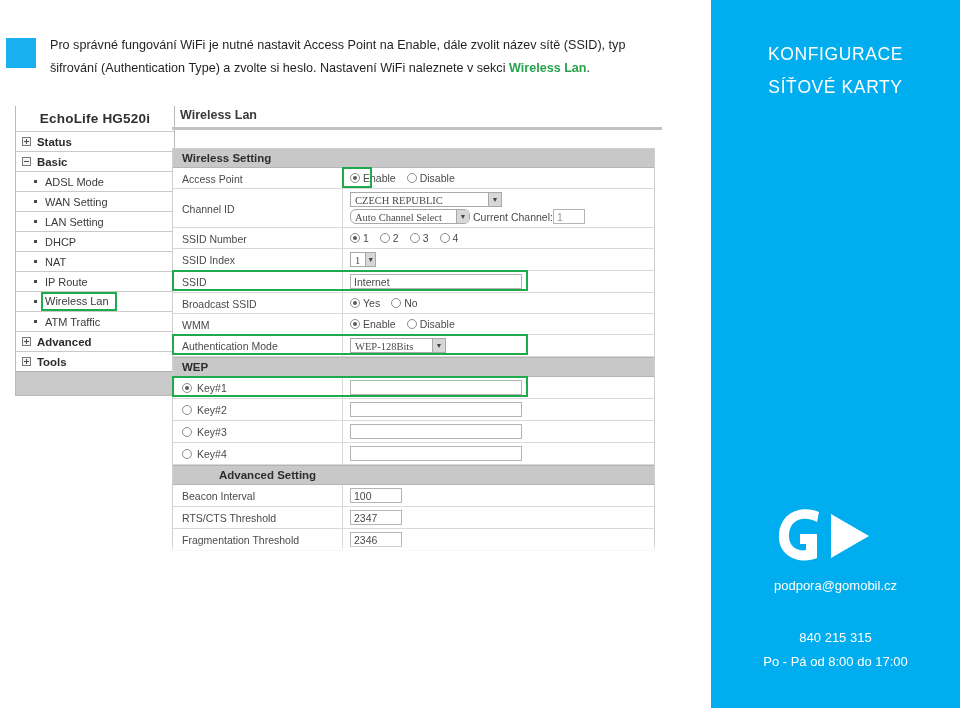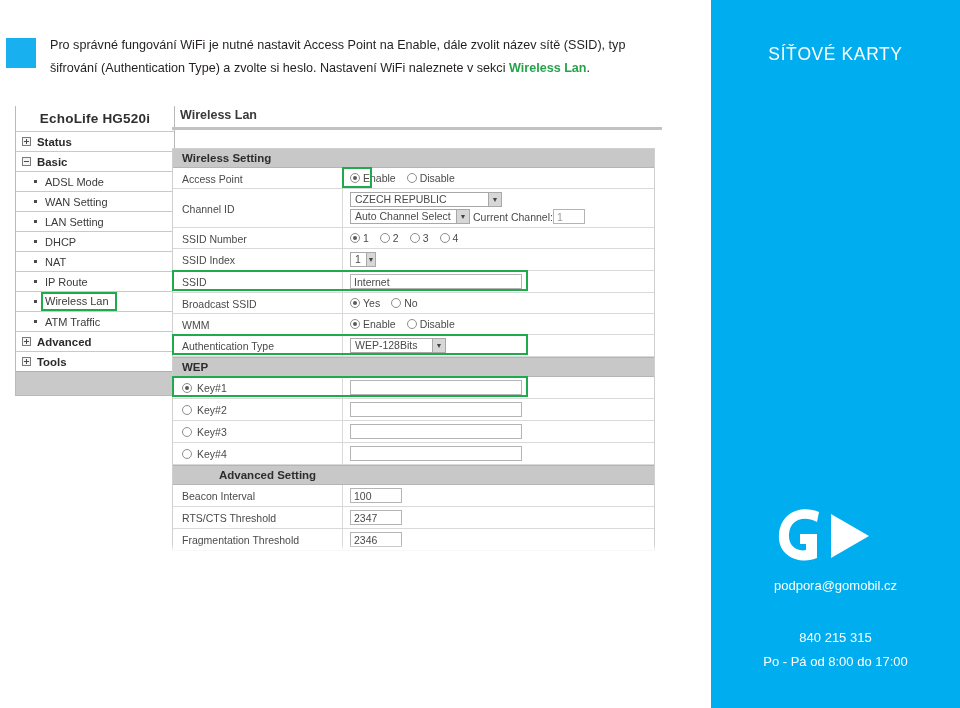--- a/index.html
+++ b/index.html
@@ -221,44 +221,45 @@
     width: 4px; height: 4px;
     border-radius: 50%;
     background: #5a5a5a;
   }
   .radio-grp { display: inline-flex; align-items: center; gap: 3px; margin-right: 9px; }
   .radio-grp .rl { font-size: 10.5px; color: #4a4a4a; }
 
   
   .sel {
     display: inline-flex;
-    align-items: flex-start;
+    align-items: flex-end;
     justify-content: space-between;
     border: 1px solid #a8a8a8;
     background: #ffffff;
     font-size: 10.5px;
     color: #4a4a4a;
     height: 15px;
     padding: 0 0 0 4px;
     white-space: nowrap;
+    font-family: Liberation Serif, serif;
   }
   .sel .arrow {
     width: 13px;
     height: 13px;
     background: #d7d7d7;
     border-left: 1px solid #a8a8a8;
     margin-left: 5px;
     display: inline-flex;
     align-items: center;
     justify-content: center;
     font-size: 7px;
     color: #444;
   }
   .sel.wide { width: 152px; }
-  .sel.mid  { width: 120px; }
+  .sel.mid  { width: 120px; border-radius: 6px; }
   .sel.tiny { width: 26px; }
   .sel.auth { width: 96px; }
 
   
   .tin {
     display: inline-block;
     border: 1px solid #b4b4b4;
     background: #ffffff;
     height: 15px;
     font-size: 10.5px;
@@ -519,21 +520,21 @@
               <span class="rl">Enable</span>
             </span>
             <span class="radio-grp">
               <span class="radio"></span>
               <span class="rl">Disable</span>
             </span>
           </div>
         </div>
 
         <div class="srow">
-          <div class="scell-label">Authentication Type</div>
+          <div class="scell-label">Authentication Mode</div>
           <div class="scell-val">
             <span class="sel auth">
               <span>WEP-128Bits</span>
               <span class="arrow">▼</span>
             </span>
           </div>
           <div class="hlbox" style="left:-1px; top:-1px; width:356px; height:21px;"></div>
         </div>
 
         <div class="sec-head" style="border-top:1px solid #b5b5b5;">WEP</div>
@@ -611,20 +612,21 @@
 
       </div>
     </div>
 
     <div id="shot-bottom-fade"></div>
   </div>
 
   <div id="blue-panel">
 
     <div id="kicker">
+      <div>KONFIGURACE</div>
       <div>SÍŤOVÉ KARTY</div>
     </div>
 
     <div id="logo-wrap">
       <svg width="125" height="56" viewBox="0 0 125 56">
         <path d="M46 5 C30 -2, 8 4, 6 27 C4 50, 28 58, 44 51 L44 27 L27 27 L27 37 L33 37 L33 43 C24 45, 15 39, 16 27 C17 13, 30 8, 44 15 Z" fill="#ffffff"></path>
         <path d="M58 7 L58 51 L96 29 Z" fill="#ffffff"></path>
       </svg>
     </div>
 

